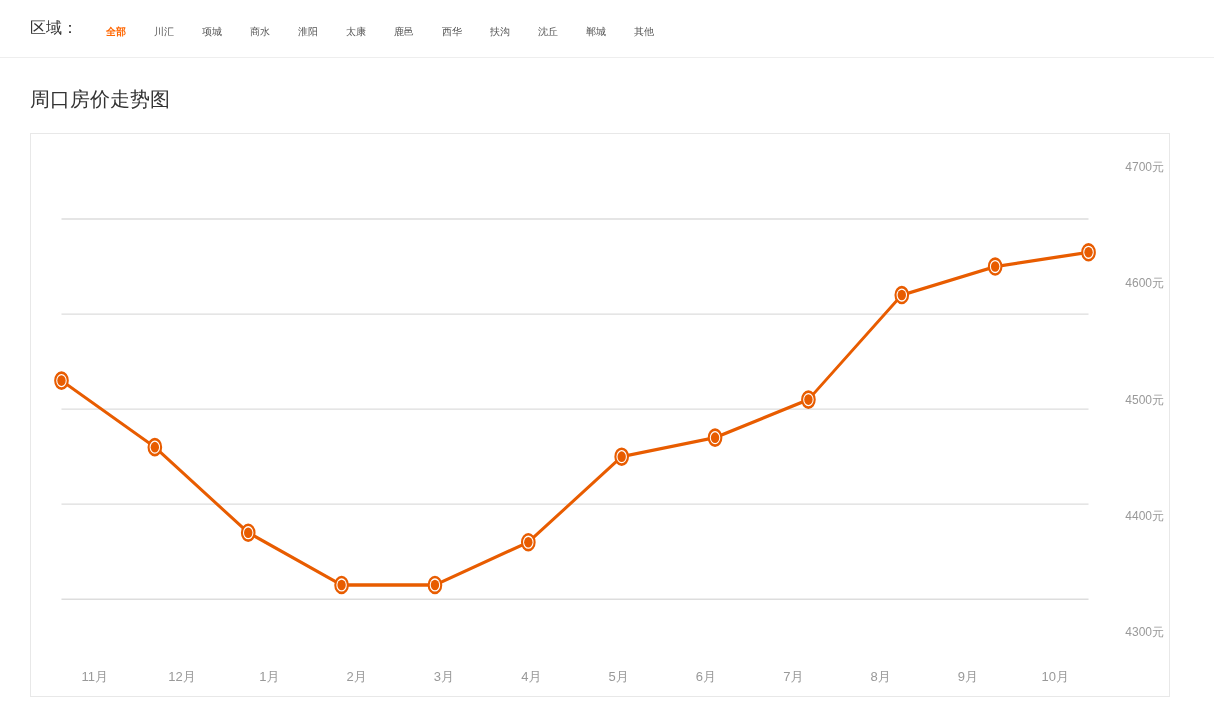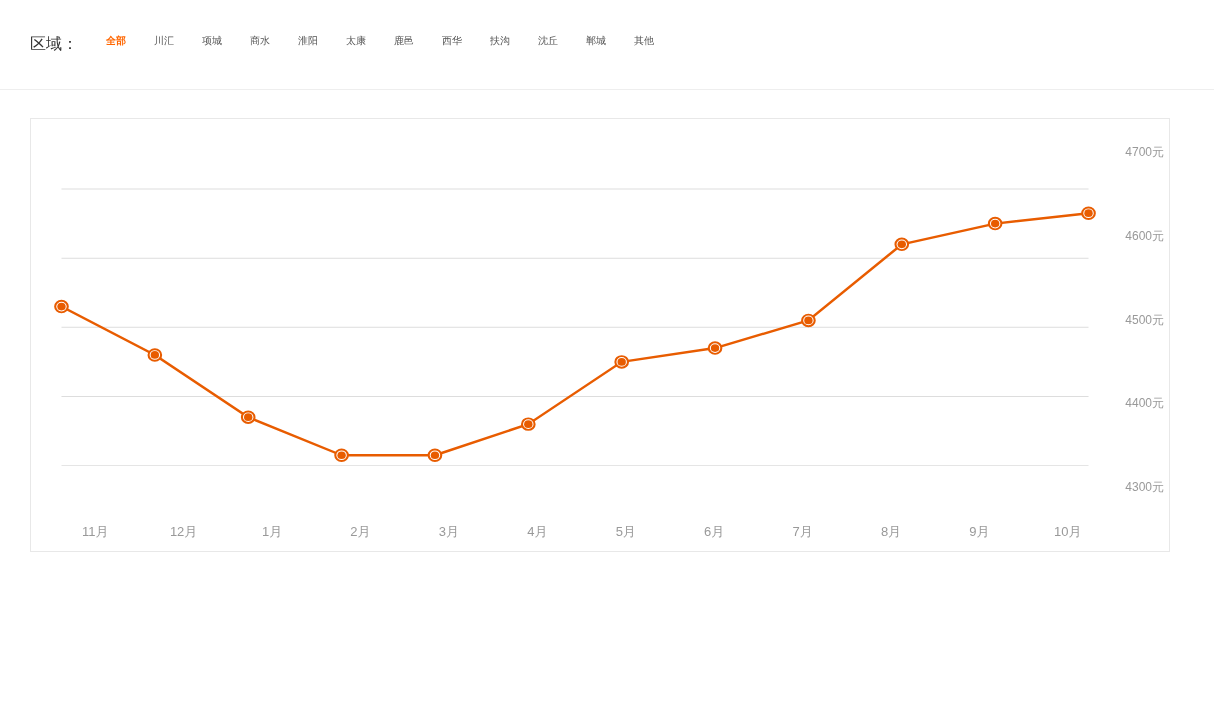--- a/index.html
+++ b/index.html
@@ -6,22 +6,22 @@
     body {
       background: #fff;
       font-family: "Microsoft YaHei", "SimHei", sans-serif;
       color: #333;
       width: 1214px;
       min-height: 710px;
     }
 
     .region-bar {
       display: flex;
-      align-items: flex-start;
-      padding: 34px 30px;
+      align-items: flex-end;
+      padding: 18px 30px;
       font-size: 16px;
       border-bottom: 1px solid #eee;
       gap: 28px;
       flex-wrap: wrap;
     }
 
     .region-label {
       color: #333;
       font-size: 16px;
     }
@@ -44,21 +44,21 @@
     .chart-title {
       font-size: 20px;
       color: #333;
       margin-bottom: 20px;
       font-weight: normal;
     }
 
     .chart-container {
       position: relative;
       width: 1140px;
-      height: 434px;
+      height: 564px;
       border: 1px solid #e8e8e8;
       background: #fff;
       padding: 30px 70px 60px 20px;
     }
 
     .y-label {
       font-size: 12px;
       color: #999;
       text-align: right;
       padding-right: 5px;
@@ -84,20 +84,21 @@
   <span class="region-item">太康</span>
   <span class="region-item">鹿邑</span>
   <span class="region-item">西华</span>
   <span class="region-item">扶沟</span>
   <span class="region-item">沈丘</span>
   <span class="region-item">郸城</span>
   <span class="region-item">其他</span>
 </div>
 
 <div class="chart-section">
+  <div class="chart-title">周口房价走势图</div>
   <div class="chart-container">
     <svg id="main-chart" style="position:absolute; left:20px; top:30px; right:70px; bottom:55px; width:calc(100% - 90px); height:calc(100% - 85px);" viewBox="0 0 1000 360" preserveAspectRatio="none">
     <line x1="10" y1="41.52173913043475" x2="990" y2="41.52173913043475" stroke="#ddd" stroke-width="1"></line>
         <line x1="10" y1="113.2608695652174" x2="990" y2="113.2608695652174" stroke="#ddd" stroke-width="1"></line>
         <line x1="10" y1="185" x2="990" y2="185" stroke="#ddd" stroke-width="1"></line>
         <line x1="10" y1="256.7391304347826" x2="990" y2="256.7391304347826" stroke="#ddd" stroke-width="1"></line>
         <line x1="10" y1="328.47826086956525" x2="990" y2="328.47826086956525" stroke="#ddd" stroke-width="1"></line>
         <polyline points="10,163.47826086956522 99.0909090909091,213.69565217391303 188.1818181818182,278.2608695652174 277.27272727272725,317.7173913043478 366.3636363636364,317.7173913043478 455.45454545454544,285.4347826086956 544.5454545454545,220.8695652173913 633.6363636363636,206.52173913043478 722.7272727272727,177.82608695652175 811.8181818181819,98.91304347826085 900.9090909090909,77.39130434782606 990,66.63043478260869" fill="none" stroke="#e85c00" stroke-width="2.5" stroke-linejoin="round"></polyline>
         <circle cx="10" cy="163.47826086956522" r="6" fill="#fff" stroke="#e85c00" stroke-width="2"></circle>
         <circle cx="10" cy="163.47826086956522" r="4" fill="#e85c00"></circle>
@@ -126,21 +127,21 @@
       </svg>
 
     <div style="position:absolute; right:0; top:25px; bottom:55px; width:65px; display:flex; flex-direction:column; justify-content:space-between;">
       <span class="y-label">4700元</span>
       <span class="y-label">4600元</span>
       <span class="y-label">4500元</span>
       <span class="y-label">4400元</span>
       <span class="y-label">4300元</span>
     </div>
 
-    <div style="position:absolute; bottom:10px; left:20px; right:57px; display:flex; justify-content:space-between;">
+    <div style="position:absolute; bottom:10px; left:20px; right:70px; display:flex; justify-content:space-between;">
       <span class="x-label">11月</span>
       <span class="x-label">12月</span>
       <span class="x-label">1月</span>
       <span class="x-label">2月</span>
       <span class="x-label">3月</span>
       <span class="x-label">4月</span>
       <span class="x-label">5月</span>
       <span class="x-label">6月</span>
       <span class="x-label">7月</span>
       <span class="x-label">8月</span>

